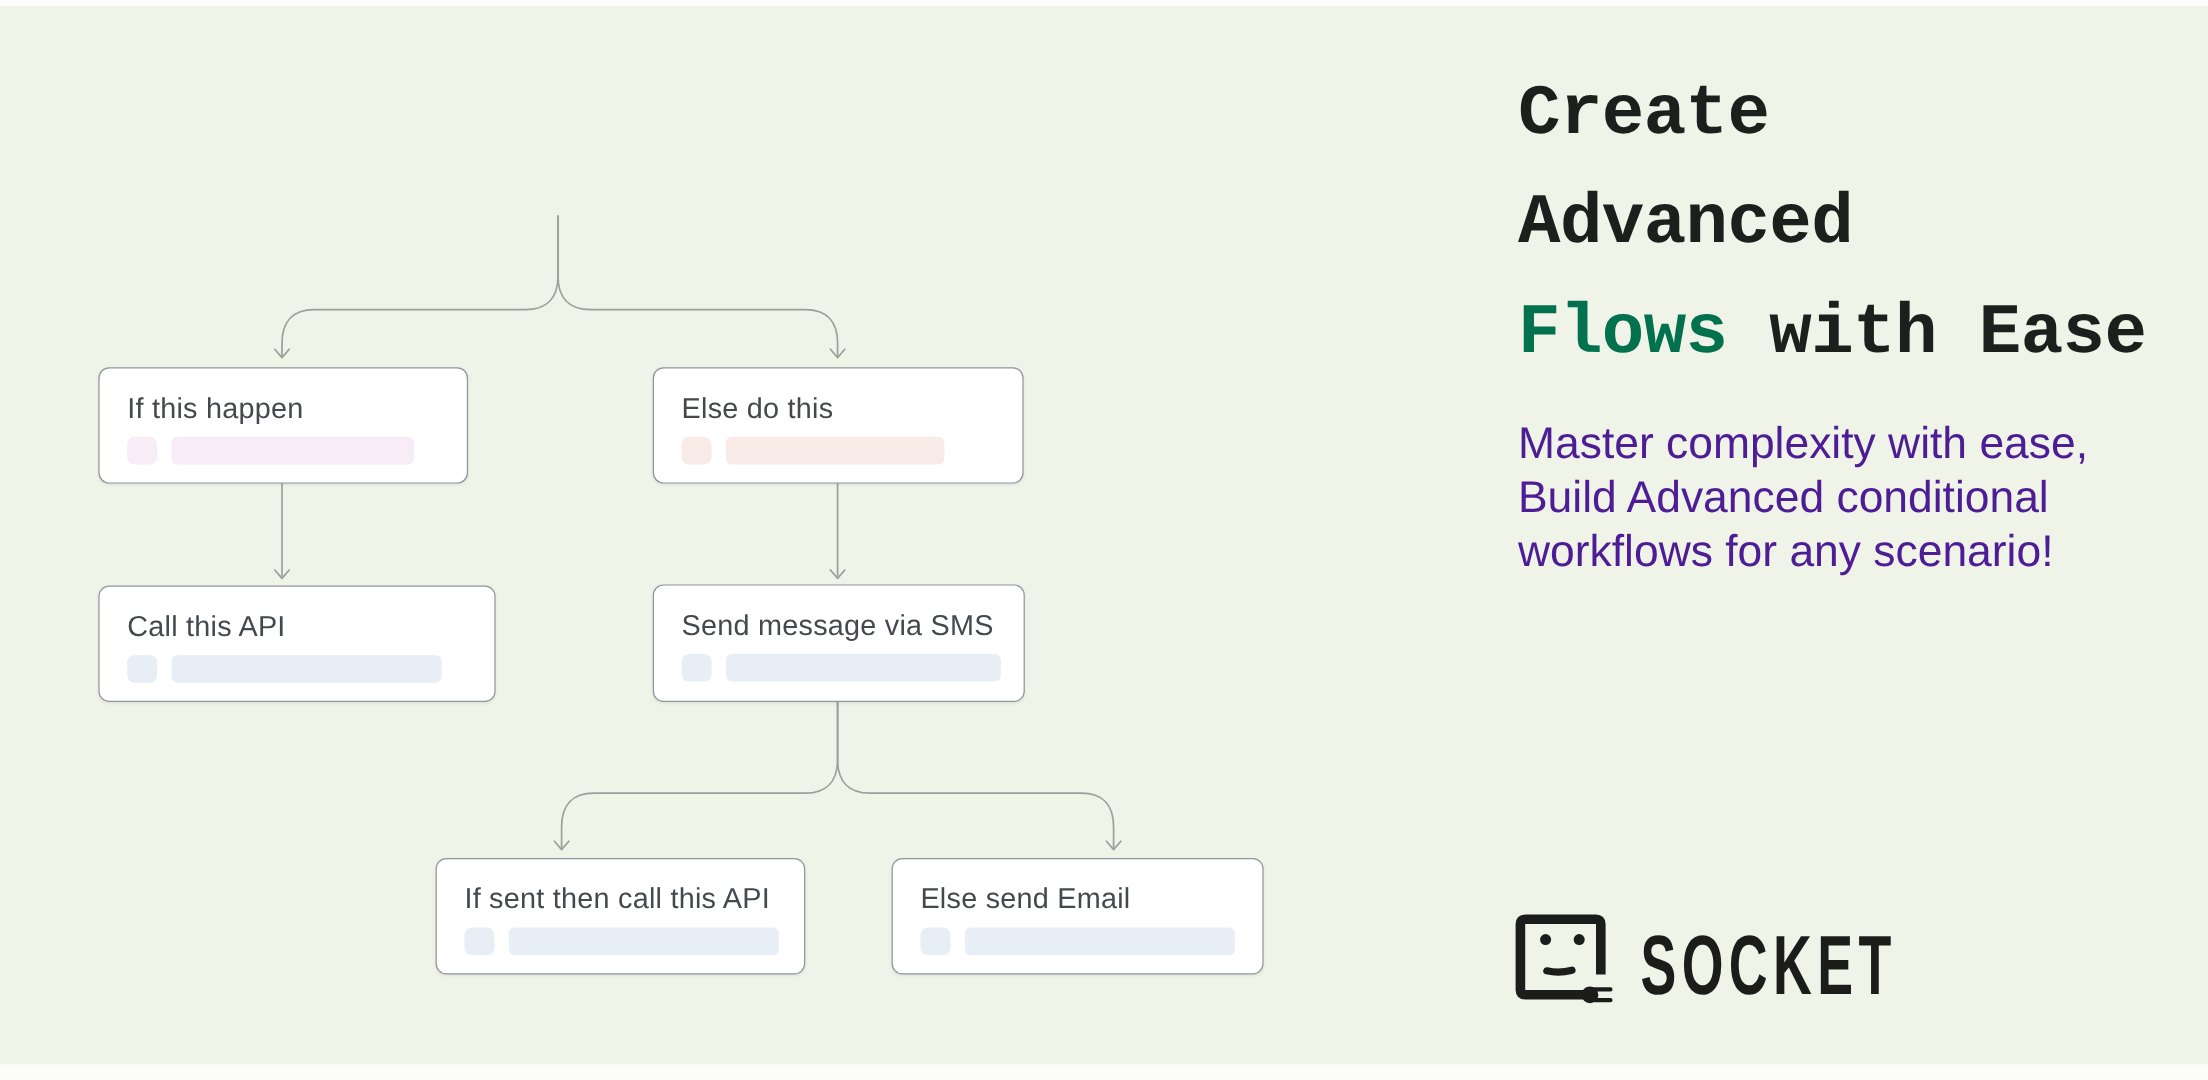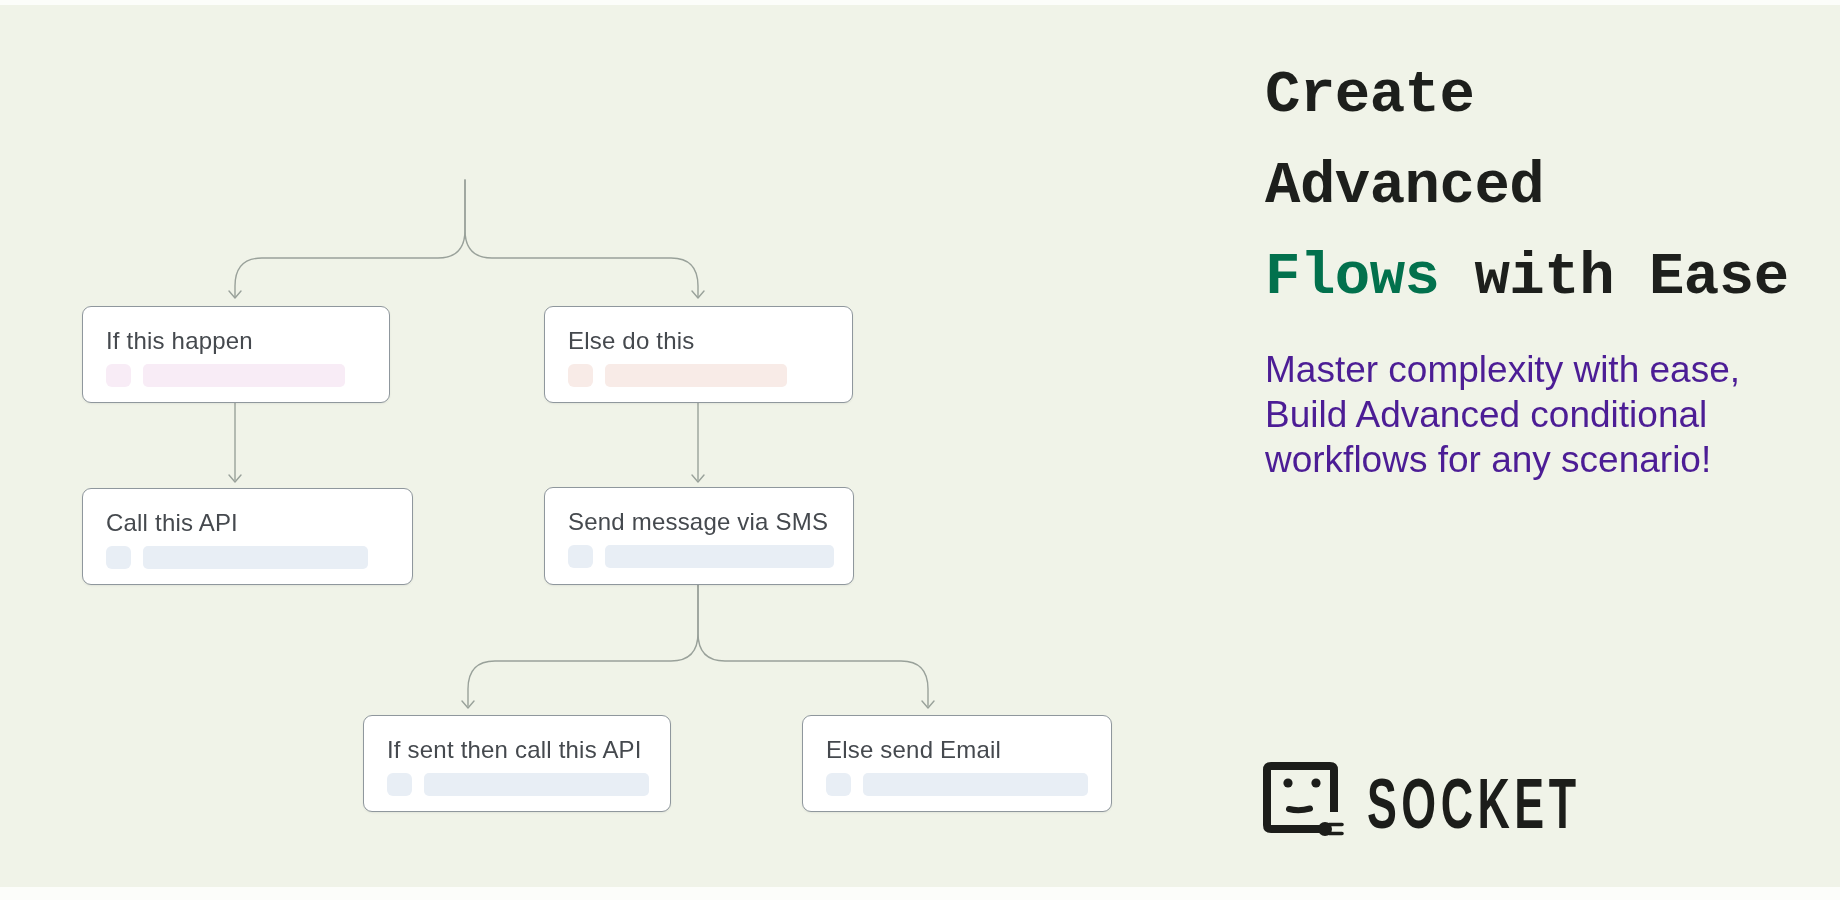--- a/index.html
+++ b/index.html
@@ -37,21 +37,21 @@
   #node-call-api .bar-long{width:225px;background:#e8eef5;}
 
   #node-sms{left:544px;top:487px;width:308px;height:96px;}
   #node-sms .bar-square{background:#e8eef5;}
   #node-sms .bar-long{width:229px;background:#e8eef5;}
 
   #node-if-sent{left:315px;top:715px;width:306px;height:95px;margin-left:48px;}
   #node-if-sent .bar-square{background:#e8eef5;}
   #node-if-sent .bar-long{width:225px;background:#e8eef5;}
 
-  #node-else-email{left:802px;top:715px;width:308px;height:95px;}
+  #node-else-email{left:743px;top:715px;width:308px;height:95px;}
   #node-else-email .bar-square{background:#e8eef5;}
   #node-else-email .bar-long{width:225px;background:#e8eef5;}
 
   
   #hero{position:absolute;left:1265px;top:50px;width:540px;z-index:2;}
   #hero-title{margin:0;font-size:59px;line-height:91px;font-weight:700;color:#1d1f1c;letter-spacing:-.5px;font-family:Liberation Mono, monospace;}
   #hero-title .hl{color:#02714d;}
   #hero-sub{margin:24px 0 0 0;font-size:37px;line-height:45px;font-weight:400;color:#4c1d95;}
 
   

